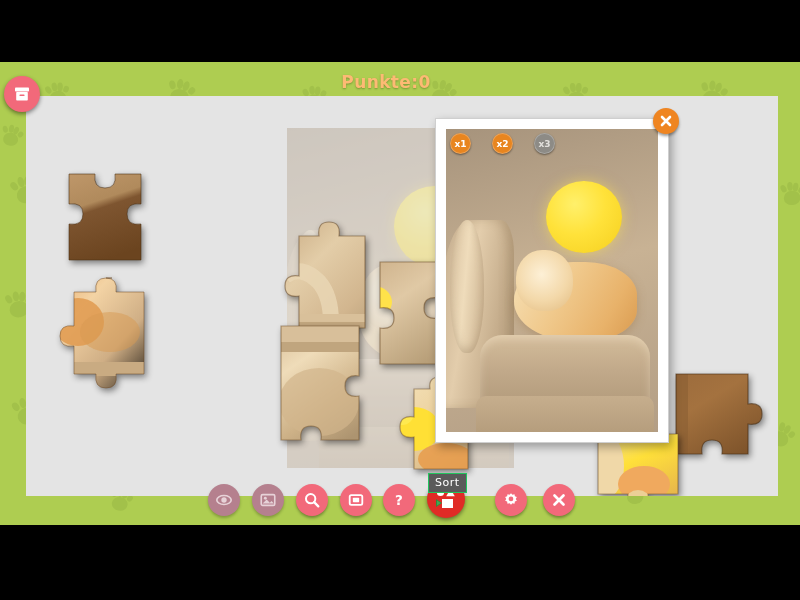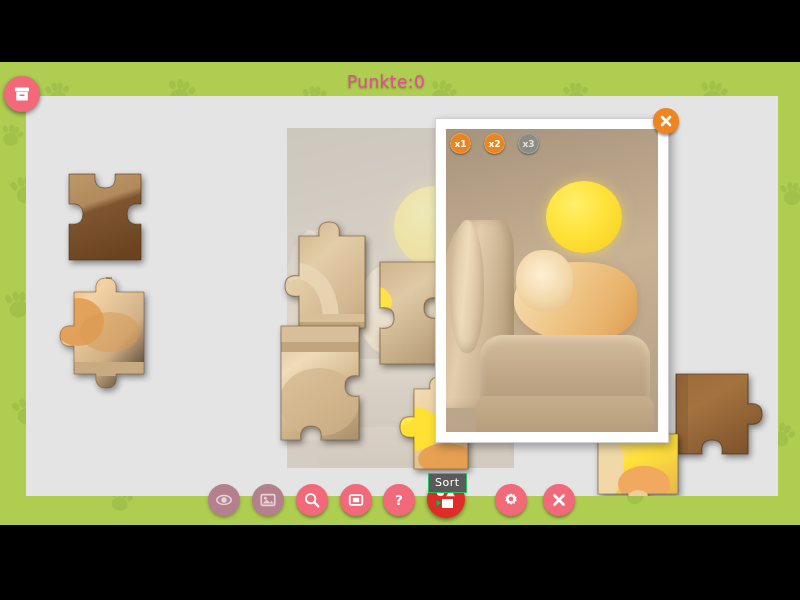--- a/index.html
+++ b/index.html
@@ -53,26 +53,27 @@
   .paw .t3 { width: 5px; height: 8px; left: 13px; top: 1.5px; transform: rotate(14deg); }
   .paw .t4 { width: 4.5px; height: 6px; left: 18px; top: 6px; transform: rotate(34deg); }
 
   
   .score {
     position: absolute;
     left: 0;
     top: 72px;
     width: 772px;
     text-align: center;
-    color: #ec4899;
+    color: #fdba74;
     font-size: 17px;
     letter-spacing: 0.4px;
     text-shadow: 0 1px 2px rgba(60,80,20,0.45);
     font-family: "DejaVu Sans", sans-serif;
     z-index: 6;
+    font-weight: bold;
   }
 
   
   .playfield {
     position: absolute;
     left: 26px;
     top: 96px;
     width: 752px;
     height: 400px;
     background: #e4e4e4;
@@ -195,21 +196,21 @@
     position: absolute;
     left: 10px; top: 10px;
     width: 212px; height: 303px;
     overflow: hidden;
     background: #c2ad91;
   }
   .zoom-btns {
     position: absolute;
     left: 14px; top: 14px;
     display: flex;
-    gap: 13px;
+    gap: 21px;
     z-index: 3;
   }
   .zbtn {
     width: 19px; height: 19px;
     border-radius: 50%;
     background: #e8851f;
     color: #ffffff;
     font-size: 9px;
     font-weight: bold;
     display: flex;

